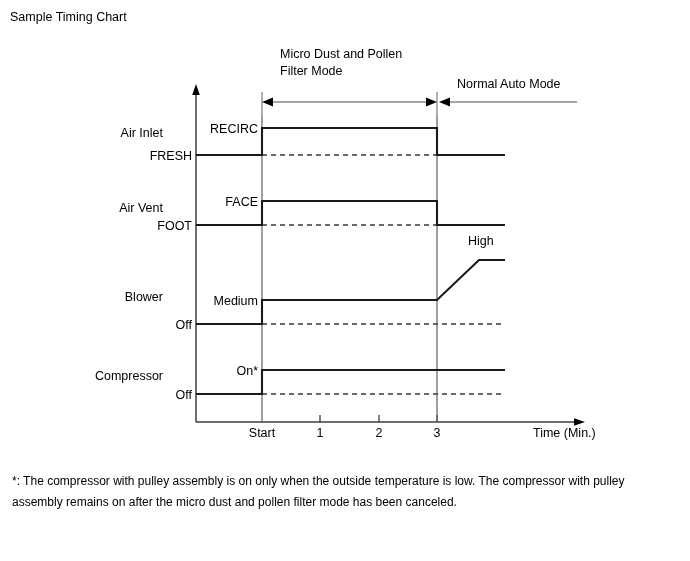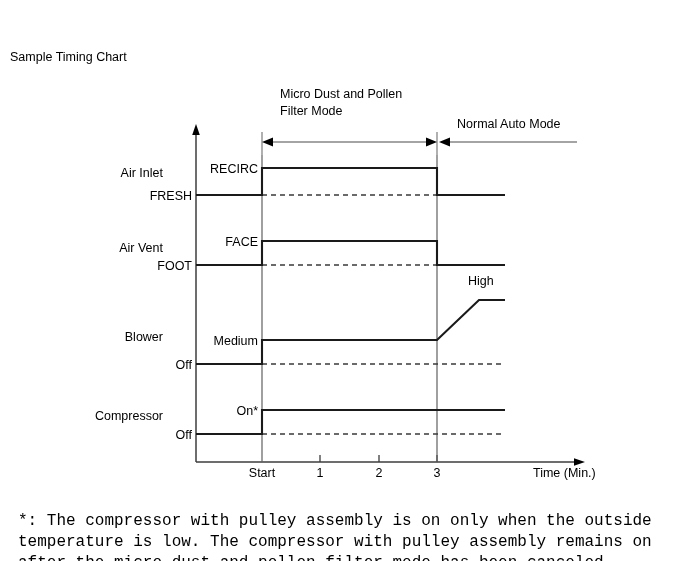--- a/index.html
+++ b/index.html
@@ -11,39 +11,37 @@
     width: 690px;
     height: 561px;
     position: relative;
     font-family: "Liberation Sans", sans-serif;
     color: #000000;
     overflow: hidden;
   }
   #page-root {
     position: absolute;
     inset: 0;
-    margin-top: 40px;
   }
   .chart-title {
     position: absolute;
     left: 10px;
     top: 9px;
     font-size: 12.5px;
     line-height: 16px;
     white-space: pre;
   }
   .footnote {
     position: absolute;
-    left: 18px;
+    left: 12px;
     top: 471px;
     width: 660px;
-    font-size: 16px;
+    font-size: 12px;
     line-height: 21px;
     white-space: pre-wrap;
-    font-family: Liberation Mono, monospace;
   }
   .svg-layer {
     position: absolute;
     left: 0;
     top: 0;
     width: 690px;
     height: 561px;
   }
   text {
     font-family: "Liberation Sans", sans-serif;

